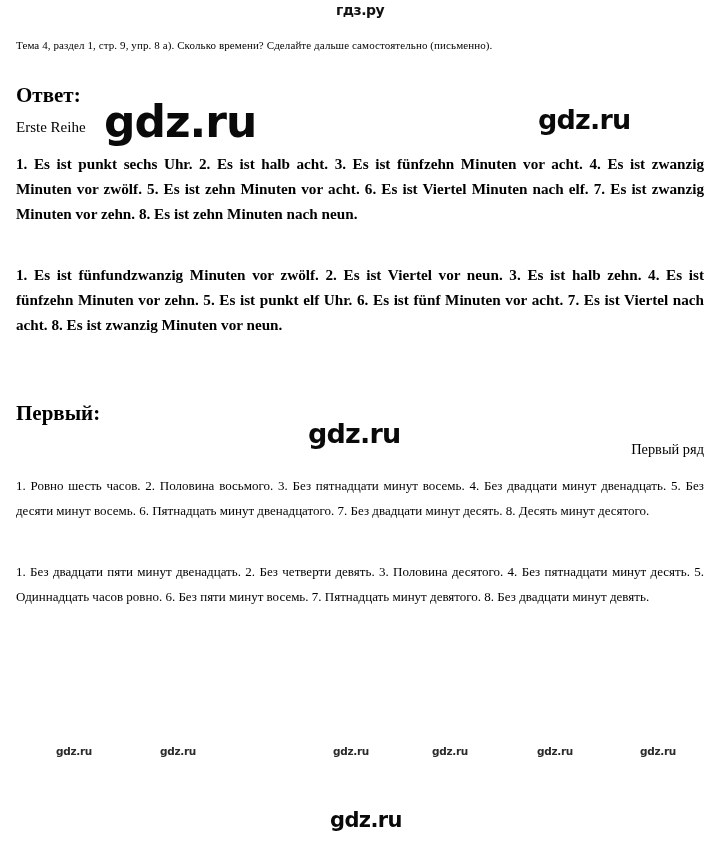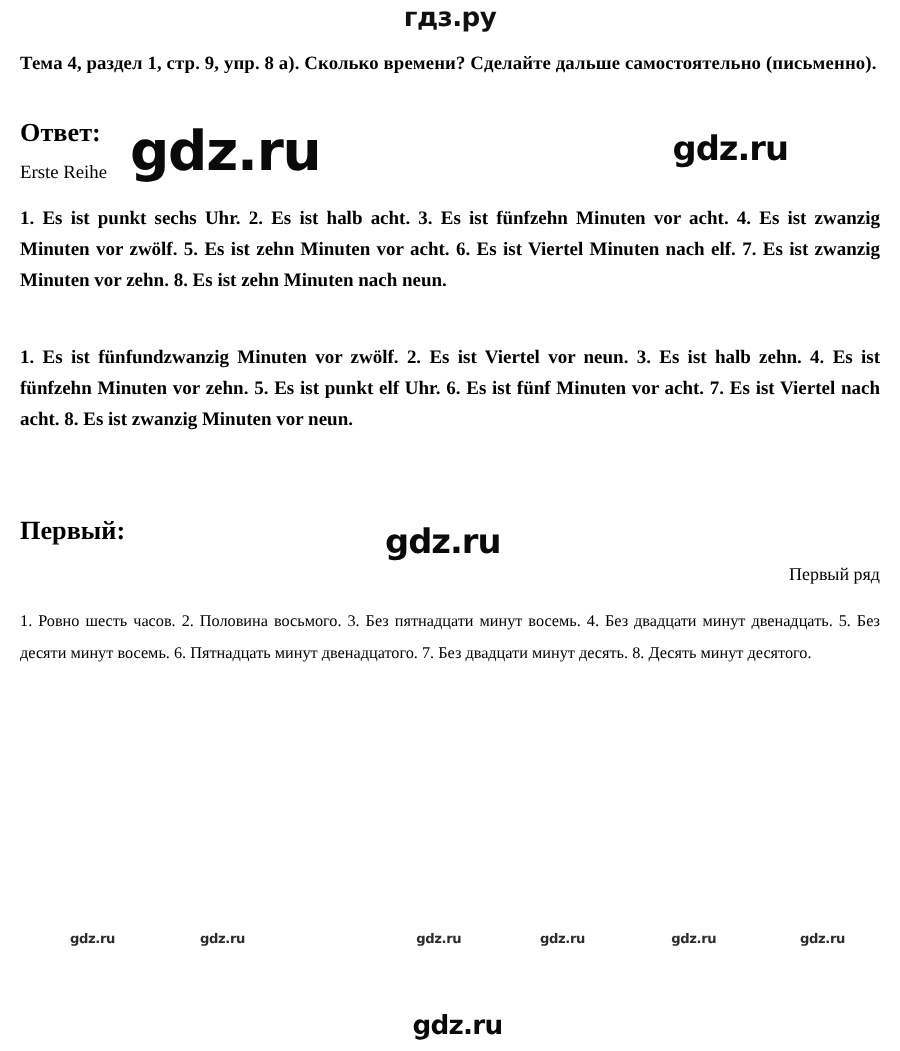--- a/index.html
+++ b/index.html
@@ -18,37 +18,37 @@
 
   
   .site-logo {
     position: absolute;
     top: 2px;
     left: 0;
     width: 720px;
     text-align: center;
     font-family: "DejaVu Sans", "Liberation Sans", sans-serif;
     font-weight: bold;
-    font-size: 21px;
+    font-size: 14px;
     letter-spacing: -0.5px;
     color: #111111;
   }
 
   
   .page {
     position: absolute;
     top: 36px;
     left: 16px;
     width: 688px;
   }
 
   .task-title {
-    font-weight: bold;
-    font-size: 15px;
-    line-height: 30px;
+    font-weight: normal;
+    font-size: 11px;
+    line-height: 19px;
     text-align: justify;
     text-align-last: left;
     margin: 0 0 16px 0;
     letter-spacing: 0.1px;
   }
 
   .label-bold {
     font-weight: bold;
     font-size: 21px;
     line-height: 20px;
@@ -165,20 +165,21 @@
 
   <div class="sp-after-sub"></div>
 
   <p class="ru-par">1. Ровно шесть часов. 2. Половина восьмого. 3. Без пятнадцати минут восемь. 4. Без двадцати минут двенадцать. 5. Без десяти минут восемь. 6. Пятнадцать минут двенадцатого. 7. Без двадцати минут десять. 8. Десять минут десятого.</p>
 
   <div class="sp-block"></div>
 
 
   <div class="sp-after-sub"></div>
 
+  <p class="ru-par">1. Без двадцати пяти минут двенадцать. 2. Без четверти девять. 3. Половина десятого. 4. Без пятнадцати минут десять. 5. Одиннадцать часов ровно. 6. Без пяти минут восемь. 7. Пятнадцать минут девятого. 8. Без двадцати минут девять.</p>
 
 </div>
 
 <div class="wm wm-left-big">gdz.ru</div>
 
 <div class="wm wm-right-mid">gdz.ru</div>
 
 <div class="wm wm-center-mid">gdz.ru</div>
 
 <div class="wm wm-bottom">gdz.ru</div>

